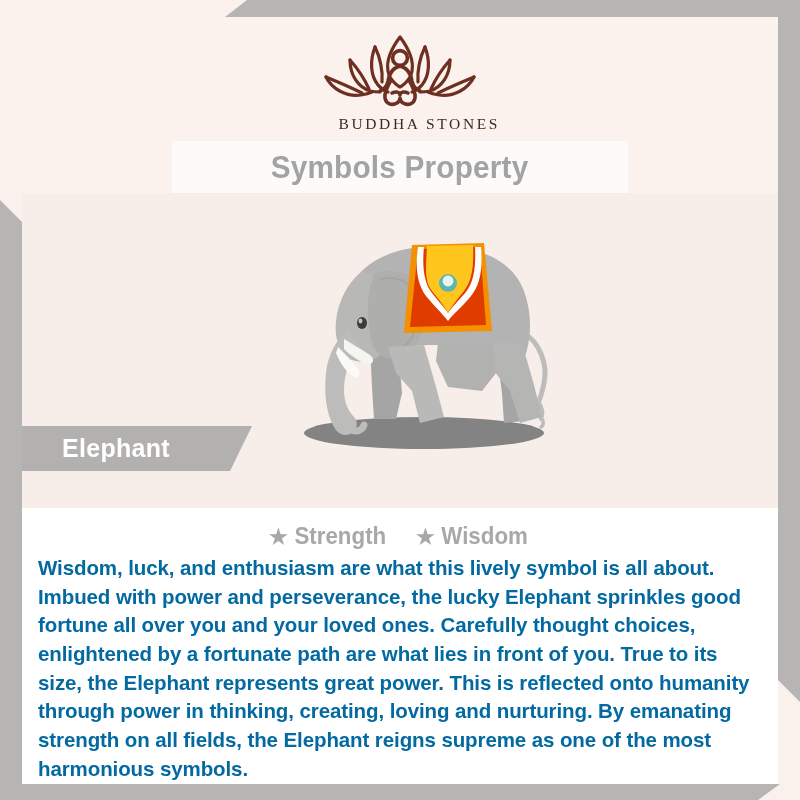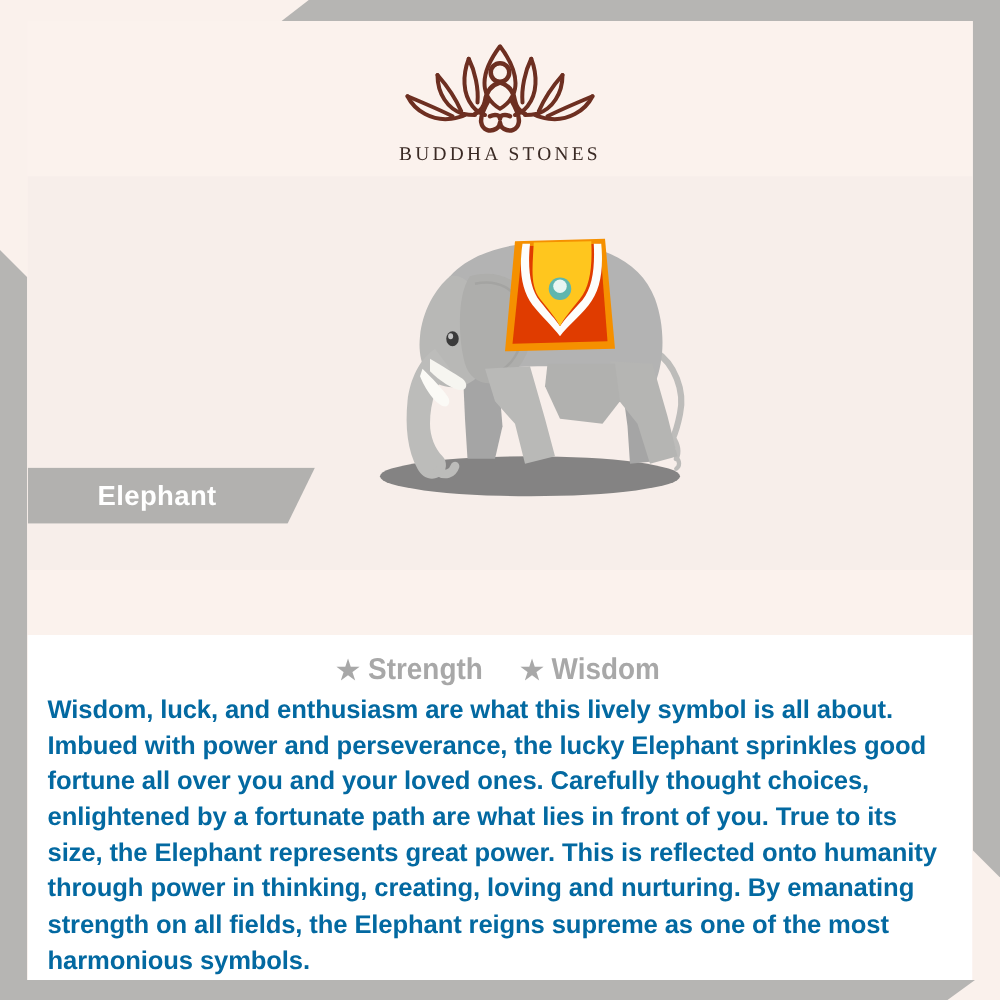--- a/index.html
+++ b/index.html
@@ -49,21 +49,21 @@
   #header{
     position:relative;
     height:124px;
     background:#fbf2ed;
   }
   #logo-wrap{
     position:absolute;
     left:50%; top:10px;
     transform:translateX(-50%);
     width:200px;
-    text-align:center;
+    text-align:right;
   }
   #logo-mark{ display:block; margin:0 auto; }
   #brand-name{
     margin-top:2px;
     font-family:"Liberation Serif", serif;
     font-size:15.5px;
     letter-spacing:2.6px;
     color:#3a2a24;
     white-space:nowrap;
   }
@@ -103,23 +103,23 @@
   
   #name-ribbon{
     position:absolute;
     left:0; top:233px;
     width:230px; height:45px;
     background:#b2b1af;
     clip-path:polygon(0 0, 100% 0, calc(100% - 22px) 100%, 0 100%);
     display:flex; align-items:center;
   }
   #name-text{
-    margin-left:56px;
+    margin-left:40px;
     color:#ffffff;
-    font-size:22px;
+    font-size:25px;
     font-weight:bold;
     letter-spacing:.3px;
   }
 
   
   #text-panel{
     position:absolute;
     left:0; right:0; top:491px; bottom:0;
     background:#ffffff;
     padding:14px 16px 0 16px;
@@ -191,20 +191,23 @@
 
             <path d="M79 53 C75 60 72 66 73 71 C74 77 80 79 85 76 C88 74 88 71 88 71 C88 71 88 74 91 76 C96 79 102 77 103 71 C104 66 101 60 97 53"></path>
 
             <path d="M80 66 C84 64 88 65 88 68 C88 65 92 64 96 66"></path>
           </g>
         </svg>
         <div id="brand-name">BUDDHA STONES</div>
       </div>
     </div>
 
+    <div id="title-band">
+      <span id="title-text">Symbols Property</span>
+    </div>
 
     <div id="illo-band">
 
       <svg id="elephant-svg" width="340" height="250" viewBox="0 0 340 250">
 
         <ellipse cx="172" cy="212" rx="120" ry="16" fill="#7a7a7a" opacity="0.92"></ellipse>
 
         <path d="M243 120 L268 122 L276 170 L272 200 L252 202 L250 172 Z" fill="#a5a5a5"></path>
 
         <path d="M118 122 L146 124 L150 172 L144 198 L122 198 L120 166 Z" fill="#a5a5a5"></path>

